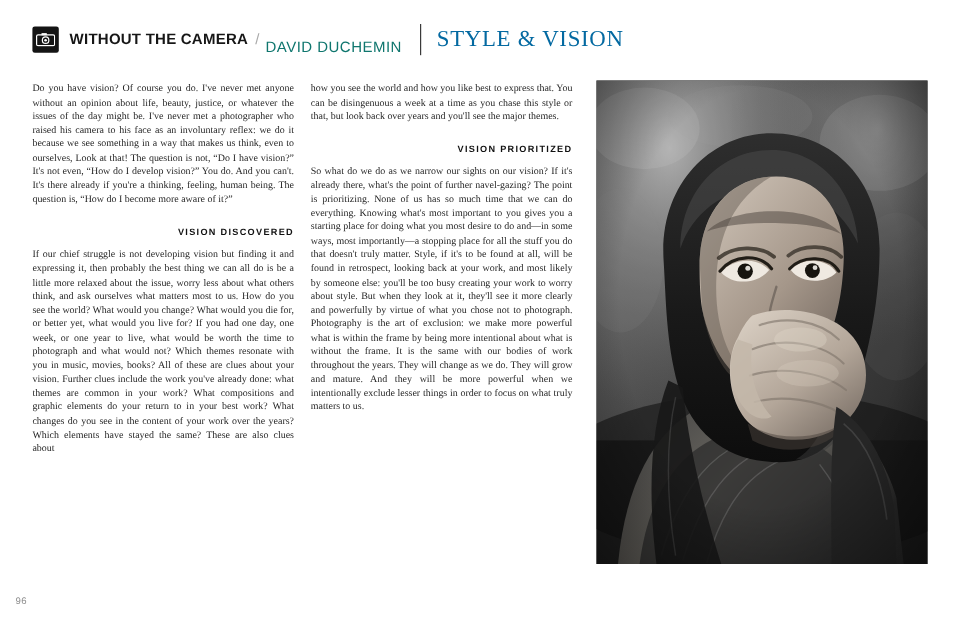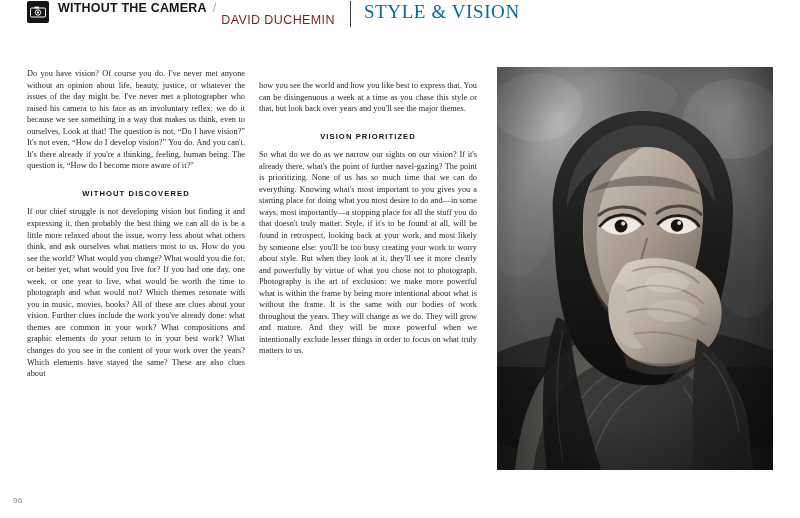--- a/index.html
+++ b/index.html
@@ -26,23 +26,23 @@
   .header {
     position: absolute;
     left: 0;
     top: 0;
     width: 800px;
     height: 46px;
   }
   .header-inner {
     position: absolute;
     left: 27px;
-    top: 1px;
+    top: 20px;
     display: flex;
-    align-items: flex-start;
+    align-items: center;
     height: 26px;
   }
   .logo-mark {
     width: 22px;
     height: 22px;
     background: #141414;
     border-radius: 2px;
     display: flex;
     align-items: center;
     justify-content: center;
@@ -61,21 +61,21 @@
   }
   .title-sep {
     font-family: "Liberation Sans", sans-serif;
     font-size: 12.5px;
     color: #a9a9a9;
     margin: 0 5px 0 6px;
   }
   .author {
     font-family: "Liberation Sans", sans-serif;
     font-size: 12.5px;
-    color: #7f1d1d;
+    color: #0f766e;
     letter-spacing: 0.4px;
     white-space: nowrap;
     margin-top: 12px;
   }
   .vrule {
     width: 1px;
     height: 26px;
     background: #3a3a3a;
     margin: 0 13px 0 15px;
   }
@@ -91,35 +91,35 @@
   .col {
     position: absolute;
     top: 68px;
     font-size: 8.3px;
     line-height: 11.55px;
     text-align: justify;
     text-justify: inter-word;
     color: #1f1f1f;
   }
   .col-1 { left: 27px; width: 218px; }
-  .col-2 { left: 259px; width: 218px; margin-top: 12px; }
+  .col-2 { left: 259px; width: 218px; }
 
   .col p {
     margin: 0 0 0 0;
     text-indent: 0;
   }
 
   .subhead {
     font-family: "Liberation Sans", sans-serif;
     font-size: 7.6px;
     font-weight: bold;
     letter-spacing: 1.1px;
     color: #111111;
     margin: 14px 0 7px 0;
-    text-align: center;
+    text-align: right;
   }
   .subhead.first { margin-top: 16px; }
 
   
   .photo {
     position: absolute;
     left: 497px;
     top: 67px;
     width: 276px;
     height: 403px;
@@ -158,21 +158,21 @@
       <span class="book-title">WITHOUT THE CAMERA</span>
       <span class="title-sep">/</span>
       <span class="author">DAVID DUCHEMIN</span>
       <span class="vrule"></span>
       <span class="section-title">STYLE &amp; VISION</span>
     </div>
   </div>
 
   <div class="col col-1">
     <p>Do you have vision? Of course you do. I've never met anyone without an opinion about life, beauty, justice, or whatever the issues of the day might be. I've never met a photographer who raised his camera to his face as an involuntary reflex: we do it because we see something in a way that makes us think, even to ourselves, Look at that! The question is not, “Do I have vision?” It's not even, “How do I develop vision?” You do. And you can't. It's there already if you're a thinking, feeling, human being. The question is, “How do I become more aware of it?”</p>
-    <div class="subhead first">WITHOUT DISCOVERED</div>
+    <div class="subhead first">VISION DISCOVERED</div>
     <p>If our chief struggle is not developing vision but finding it and expressing it, then probably the best thing we can all do is be a little more relaxed about the issue, worry less about what others think, and ask ourselves what matters most to us. How do you see the world? What would you change? What would you die for, or better yet, what would you live for? If you had one day, one week, or one year to live, what would be worth the time to photograph and what would not? Which themes resonate with you in music, movies, books? All of these are clues about your vision. Further clues include the work you've already done: what themes are common in your work? What compositions and graphic elements do your return to in your best work? What changes do you see in the content of your work over the years? Which elements have stayed the same? These are also clues about</p>
   </div>
 
   <div class="col col-2">
     <p>how you see the world and how you like best to express that. You can be disingenuous a week at a time as you chase this style or that, but look back over years and you'll see the major themes.</p>
     <div class="subhead first">VISION PRIORITIZED</div>
     <p>So what do we do as we narrow our sights on our vision? If it's already there, what's the point of further navel-gazing? The point is prioritizing. None of us has so much time that we can do everything. Knowing what's most important to you gives you a starting place for doing what you most desire to do and—in some ways, most importantly—a stopping place for all the stuff you do that doesn't truly matter. Style, if it's to be found at all, will be found in retrospect, looking back at your work, and most likely by someone else: you'll be too busy creating your work to worry about style. But when they look at it, they'll see it more clearly and powerfully by virtue of what you chose not to photograph. Photography is the art of exclusion: we make more powerful what is within the frame by being more intentional about what is without the frame. It is the same with our bodies of work throughout the years. They will change as we do. They will grow and mature. And they will be more powerful when we intentionally exclude lesser things in order to focus on what truly matters to us.</p>
   </div>
 
   <div class="photo">

